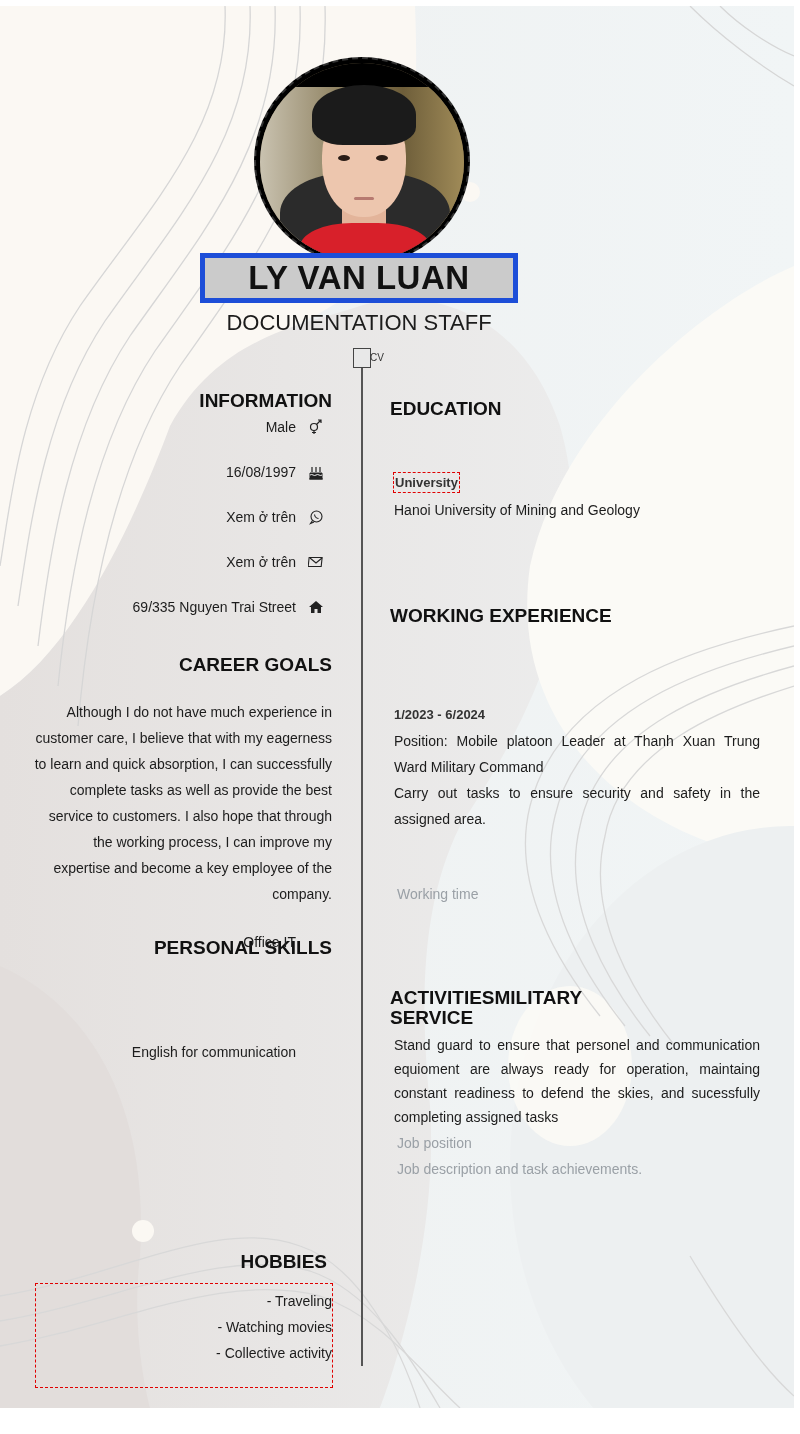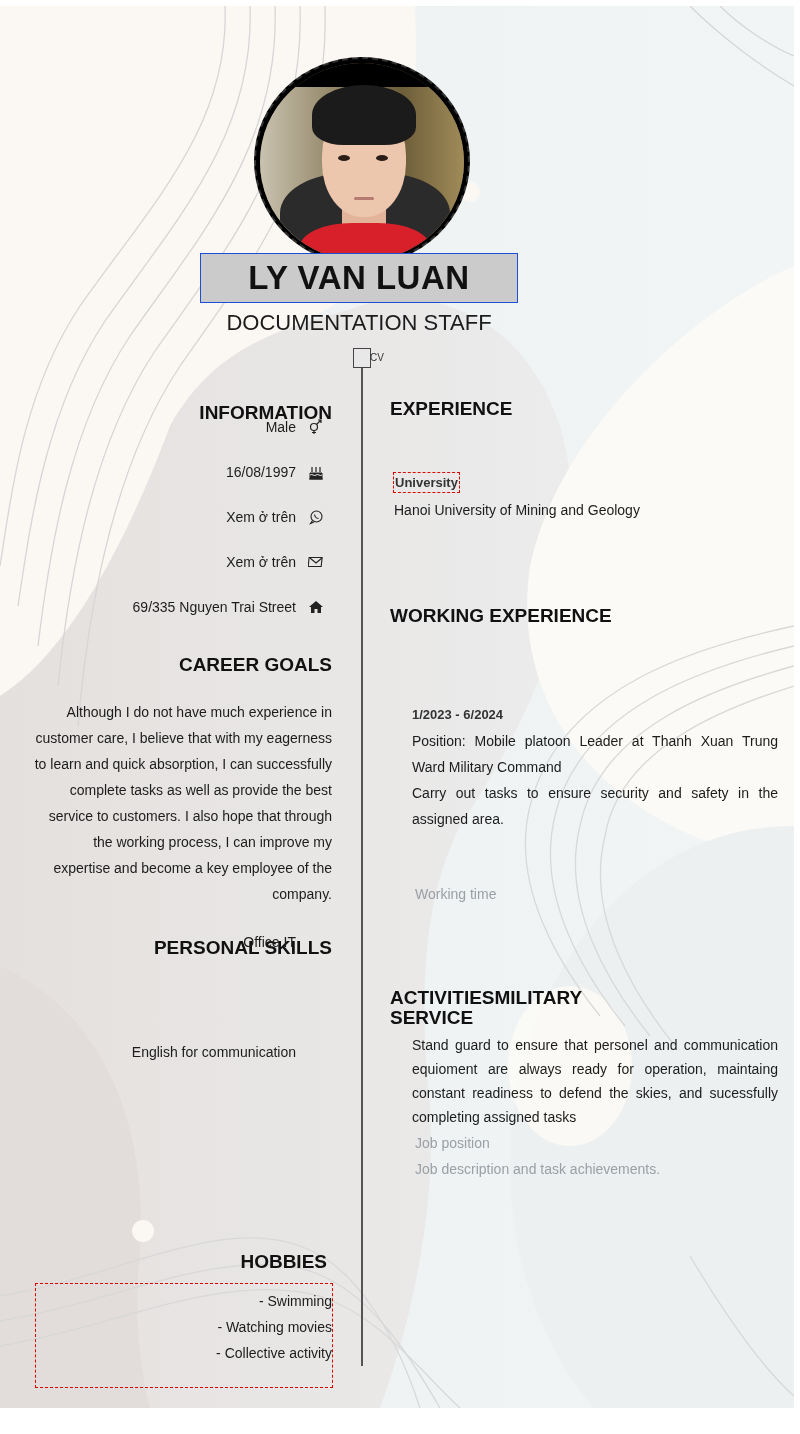--- a/index.html
+++ b/index.html
@@ -27,21 +27,21 @@
   .photo .shirt { position: absolute; left: 40px; top: 160px; width: 130px; height: 60px; border-radius: 40% 40% 0 0; background: #d8202a; }
   .photo .neck { position: absolute; left: 82px; top: 132px; width: 44px; height: 40px; background: #e3b49a; }
   .photo .face { position: absolute; left: 62px; top: 42px; width: 84px; height: 112px; border-radius: 45% 45% 48% 48%; background: #edc6ae; }
   .photo .hair { position: absolute; left: 52px; top: 22px; width: 104px; height: 60px; border-radius: 50% 50% 30% 30%; background: #1b1b1b; }
   .photo .eye { position: absolute; top: 92px; width: 12px; height: 6px; border-radius: 50%; background: #2a1c16; }
   .photo .eye.l { left: 78px; } .photo .eye.r { left: 116px; }
   .photo .mouth { position: absolute; left: 94px; top: 134px; width: 20px; height: 3px; border-radius: 2px; background: #b77a70; }
 
   .name-box {
     position: absolute; left: 200px; top: 247px; width: 318px; height: 50px;
-    background: #cbcbcb; border: 1px solid #1d4ed8;
+    background: #cbcbcb; border: 5px solid #1d4ed8;
     display: flex; align-items: center; justify-content: center;
   }
   .name { font-size: 33px; font-weight: bold; letter-spacing: 0.5px; color: #111; }
   .job-title { position: absolute; left: 200px; top: 304px; width: 318px; text-align: center; font-size: 22px; color: #1c1c1c; }
 
   .cv-badge {
     position: absolute; left: 353px; top: 342px; width: 18px; height: 20px;
     border: 1px solid #444; background: #e8e8e8; font-size: 10px; line-height: 18px; text-align: right; color: #333; padding-left: 16px;
   }
   .timeline { position: absolute; left: 361px; top: 362px; width: 2px; height: 998px; background: #555; }
@@ -64,21 +64,21 @@
     border: 1px dashed #e00000; padding-top: 4px;
   }
   .hobby { font-size: 14px; text-align: right; line-height: 26px; color: #1c1c1c; }
 
   .edu-degree {
     position: absolute; left: 393px; top: 466px; padding: 2px 1px;
     border: 1px dashed #e00000; font-size: 13px; font-weight: bold; color: #333;
   }
   .edu-school { position: absolute; left: 394px; top: 496px; font-size: 14px; color: #1c1c1c; }
 
-  .right-block { position: absolute; left: 394px; width: 366px; font-size: 14px; line-height: 26px; color: #1c1c1c; text-align: justify; margin-left: 18px; }
+  .right-block { position: absolute; left: 394px; width: 366px; font-size: 14px; line-height: 26px; color: #1c1c1c; text-align: justify; }
   .bold-date { font-weight: bold; color: #333; font-size: 13px; }
   .placeholder { color: #9aa0a6; padding-left: 3px; }
 
   .footer-mark {
     position: absolute; right: 28px; top: 1410px; font-family: "Liberation Mono", monospace; font-size: 13px; color: #9a9a9a; margin-top: 28px;
   }
 </style>
 </head>
 <body>
 
@@ -155,21 +155,21 @@
   </div>
 
   <div class="name-box">
     <span class="name">LY VAN LUAN</span>
   </div>
   <div class="job-title">DOCUMENTATION STAFF</div>
 
   <div class="cv-badge">CV</div>
   <div class="timeline"></div>
 
-  <div class="sec-title-l" style="top:396px">INFORMATION</div>
+  <div class="sec-title-l" style="top:384px">INFORMATION</div>
 
   <div class="info-row" style="top:413px">
     <span>Male</span>
     <span class="icon">
       <svg width="16" height="16" viewBox="0 0 16 16">
           <circle cx="6" cy="8" r="3.5" fill="none" stroke="#222" stroke-width="1.2"></circle>
           <path d="M8.5 5.5 L13 1 M10 1 L13 1 L13 4 M6 11.5 L6 15 M4 13.5 L8 13.5" stroke="#222" stroke-width="1.2" fill="none"></path>
         </svg>
     </span>
   </div>
@@ -213,26 +213,26 @@
 
   <div class="sec-title-l" style="top:648px">CAREER GOALS</div>
   <div class="career-text">Although I do not have much experience in customer care, I believe that with my eagerness to learn and quick absorption, I can successfully complete tasks as well as provide the best service to customers. I also hope that through the working process, I can improve my expertise and become a key employee of the company.</div>
 
   <div class="sec-title-l" style="top:931px">PERSONAL SKILLS</div>
   <div class="skill" style="top:928px">Office IT</div>
   <div class="skill" style="top:1038px">English for communication</div>
 
   <div class="sec-title-l" style="top:1245px; right:467px">HOBBIES</div>
   <div class="hobbies-box">
-    <div class="hobby">- Swimming</div>
+    <div class="hobby">- Traveling</div>
     <div class="hobby">- Watching movies</div>
     <div class="hobby">- Collective activity</div>
   </div>
 
-  <div class="sec-title-r" style="top:392px">EXPERIENCE</div>
+  <div class="sec-title-r" style="top:392px">EDUCATION</div>
   <div class="edu-degree">University</div>
   <div class="edu-school">Hanoi University of Mining and Geology</div>
 
   <div class="sec-title-r" style="top:599px">WORKING EXPERIENCE</div>
   <div class="right-block" style="top:696px">
     <div class="bold-date">1/2023 - 6/2024</div>
     <div>Position: Mobile platoon Leader at Thanh Xuan Trung Ward Military Command</div>
     <div>Carry out tasks to ensure security and safety in the assigned area.</div>
   </div>
   <div class="right-block placeholder" style="top:875px">Working time</div>

